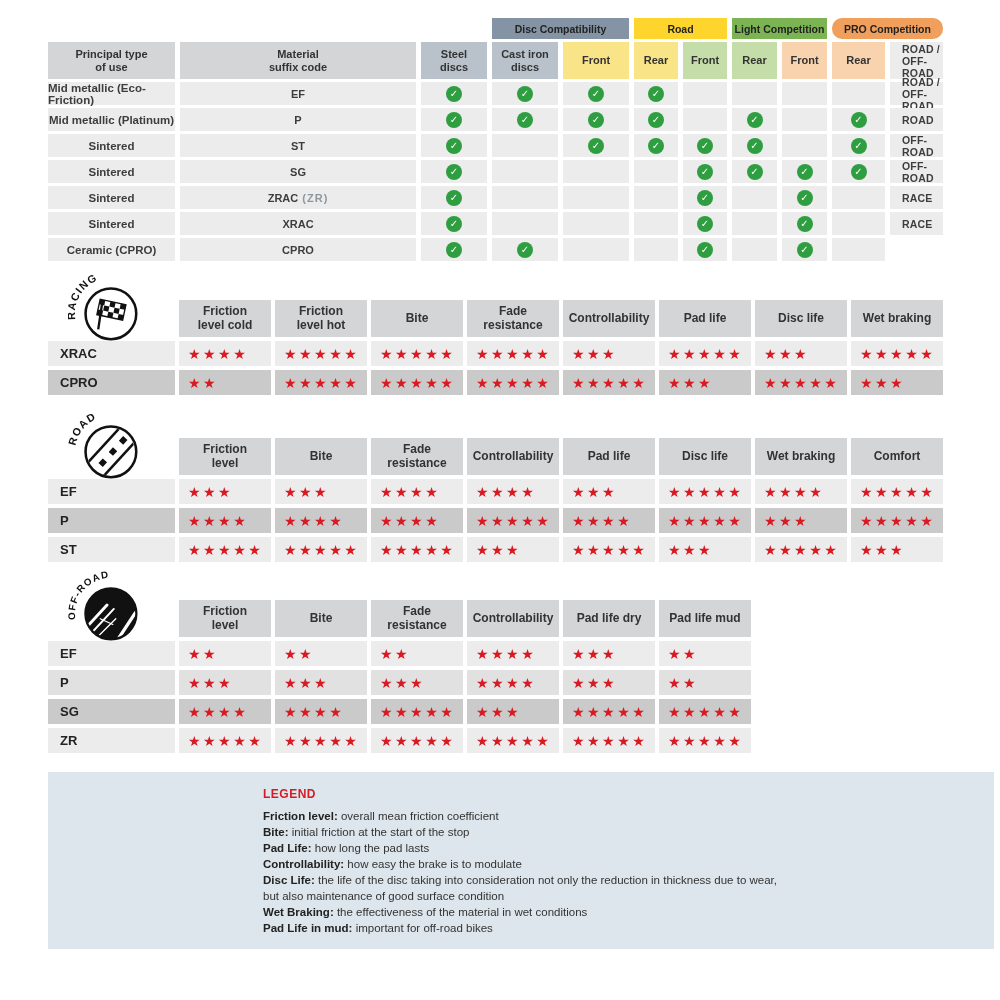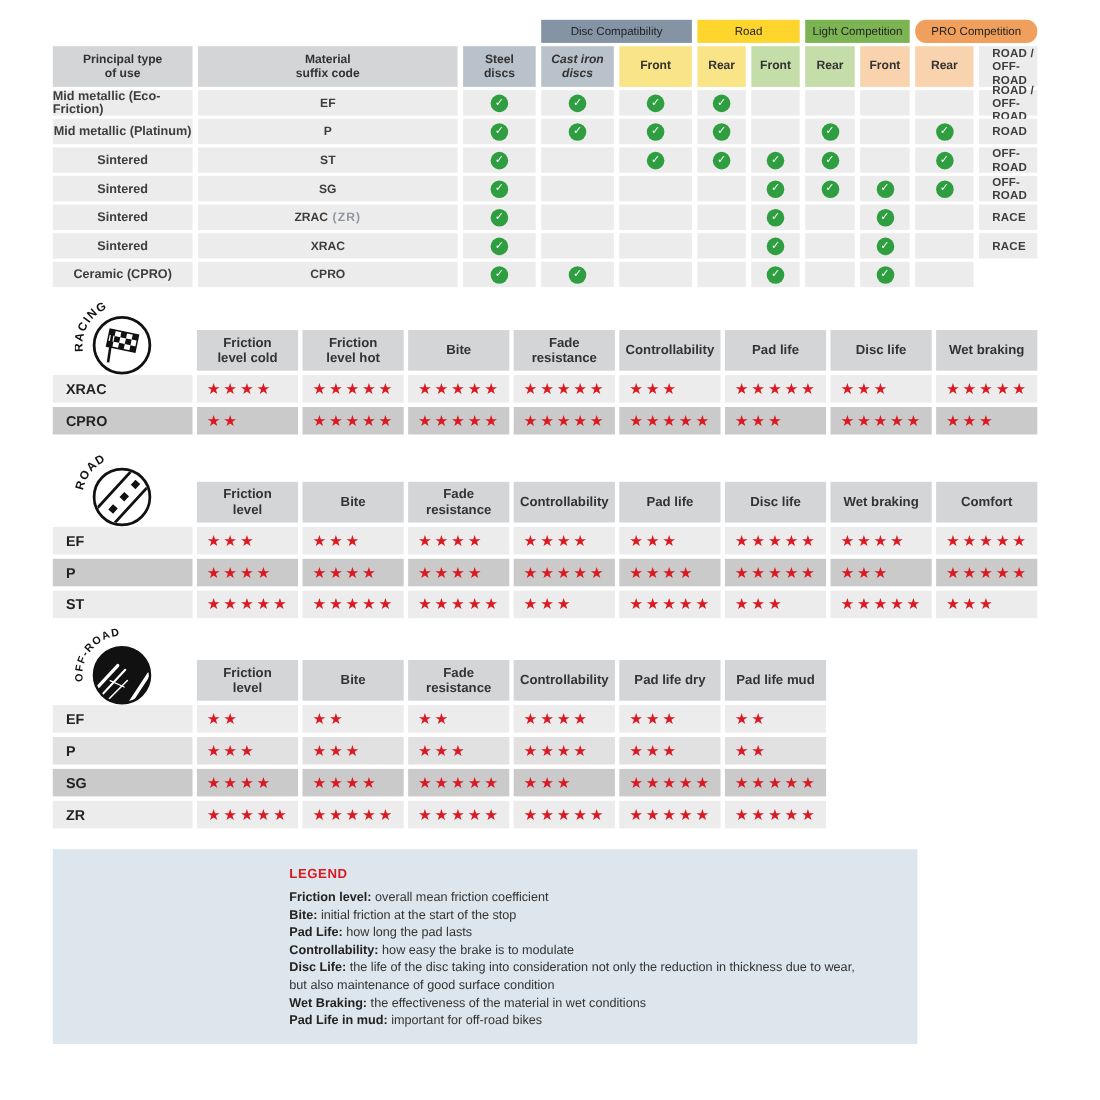--- a/index.html
+++ b/index.html
@@ -6,21 +6,21 @@
   .page{position:relative;width:1000px;height:1000px;background:#fff;overflow:hidden;
         font-family:"Liberation Sans","DejaVu Sans",sans-serif;color:#3d3d3d;}
 
   
   .compat-grid{display:grid;
     grid-template-columns:127px 236px 66px 66px 66px 44px 44px 45px 45px 53px 53px;
     grid-template-rows:21px 37px repeat(7,23px);
     gap:3px 5px;margin:18px 0 0 48px;}
   .spacer{grid-column:span 3;background:transparent;}
   .group-h{display:flex;align-items:center;justify-content:center;
-    font-size:10.5px;font-weight:400;color:#222;}
+    font-size:10.5px;font-weight:700;color:#222;}
   .c-cell{background:var(--row-light,#ececec);display:flex;align-items:center;justify-content:center;
     font-size:11px;color:#3d3d3d;}
   .col-h{background:var(--header-gray,#d3d5d7);font-weight:700;text-align:center;
     white-space:pre-line;line-height:1.18;font-size:11px;color:#333;}
   .c-use{justify-content:flex-start;padding-left:12px;font-weight:700;font-size:10.5px;letter-spacing:.2px;}
   .c-tech{font-weight:700;font-size:11.5px;}
   .c-code{font-weight:700;font-size:11px;}
   .code-note{color:#8f979e;font-weight:700;letter-spacing:1px;text-align:right;}
   .check-dot{width:16px;height:16px;border-radius:50%;background:var(--check-green,#2f9e41);
     color:#fff;font-size:10px;font-weight:700;display:flex;align-items:center;justify-content:center;}
@@ -33,21 +33,21 @@
   .r-h{background:var(--header-gray,#d3d5d7);font-weight:700;font-size:12px;color:#333;
     white-space:pre-line;text-align:center;display:flex;align-items:center;justify-content:center;line-height:1.15;}
   .r-label{font-weight:700;font-size:13px;display:flex;align-items:center;padding-left:12px;color:#222;}
   .r-stars{display:flex;align-items:center;padding-left:9px;font-size:14px;letter-spacing:2.5px;
     color:var(--star-red,#d81a23);}
   .sh-light{background:var(--row-light,#ececec);}
   .sh-mid{background:var(--row-mid,#e1e1e1);}
   .sh-dark{background:var(--row-dark,#cacaca);}
 
   
-  .legend{margin:19px 0 0 48px;width:786px;box-sizing:border-box;
+  .legend{margin:19px 0 0 48px;width:946px;box-sizing:border-box;
     background:var(--legend-bg,#dde6ec);padding:15px 20px 13px 215px;}
   .legend h3{color:var(--legend-red,#d81a23);font-size:12px;margin:0 0 7px 0;letter-spacing:.5px;}
   .lg-line{font-size:11.5px;color:#333;line-height:16px;}
   .lg-term{font-weight:700;color:#222;}
 </style>
 </head>
 <body>
 
 <div class="page">
   <section>
@@ -56,21 +56,21 @@
         <div class="group-h" style="background: rgb(132, 148, 164); grid-column: span 2;">Disc Compatibility</div>
         <div class="group-h" style="background: rgb(253, 213, 45); grid-column: span 2;">Road</div>
         <div class="group-h" style="background: rgb(124, 180, 84); grid-column: span 2;">Light Competition</div>
         <div class="group-h" style="background: rgb(240, 160, 92); grid-column: span 2; border-radius: 10px;">PRO Competition</div>
         <div class="c-cell col-h">Principal type
 of use</div>
         <div class="c-cell col-h">Material
 suffix code</div>
         <div class="c-cell col-h" style="background: rgb(185, 194, 203);">Steel
 discs</div>
-        <div class="c-cell col-h" style="background: rgb(185, 194, 203); font-style: italic;">Cast iron
+        <div class="c-cell col-h" style="background: rgb(185, 194, 203);">Cast iron
 discs</div>
         <div class="c-cell col-h" style="background: rgb(250, 228, 136);">Front</div>
         <div class="c-cell col-h" style="background: rgb(250, 228, 136);">Rear</div>
         <div class="c-cell col-h" style="background: rgb(197, 221, 168);">Front</div>
         <div class="c-cell col-h" style="background: rgb(197, 221, 168);">Rear</div>
         <div class="c-cell col-h" style="background: rgb(248, 211, 174);">Front</div>
         <div class="c-cell col-h" style="background: rgb(248, 211, 174);">Rear</div>
         <div class="c-cell c-use">ROAD / OFF-ROAD</div>
         <div class="c-cell c-tech">Mid metallic (Eco-Friction)</div>
         <div class="c-cell c-code">EF</div>

